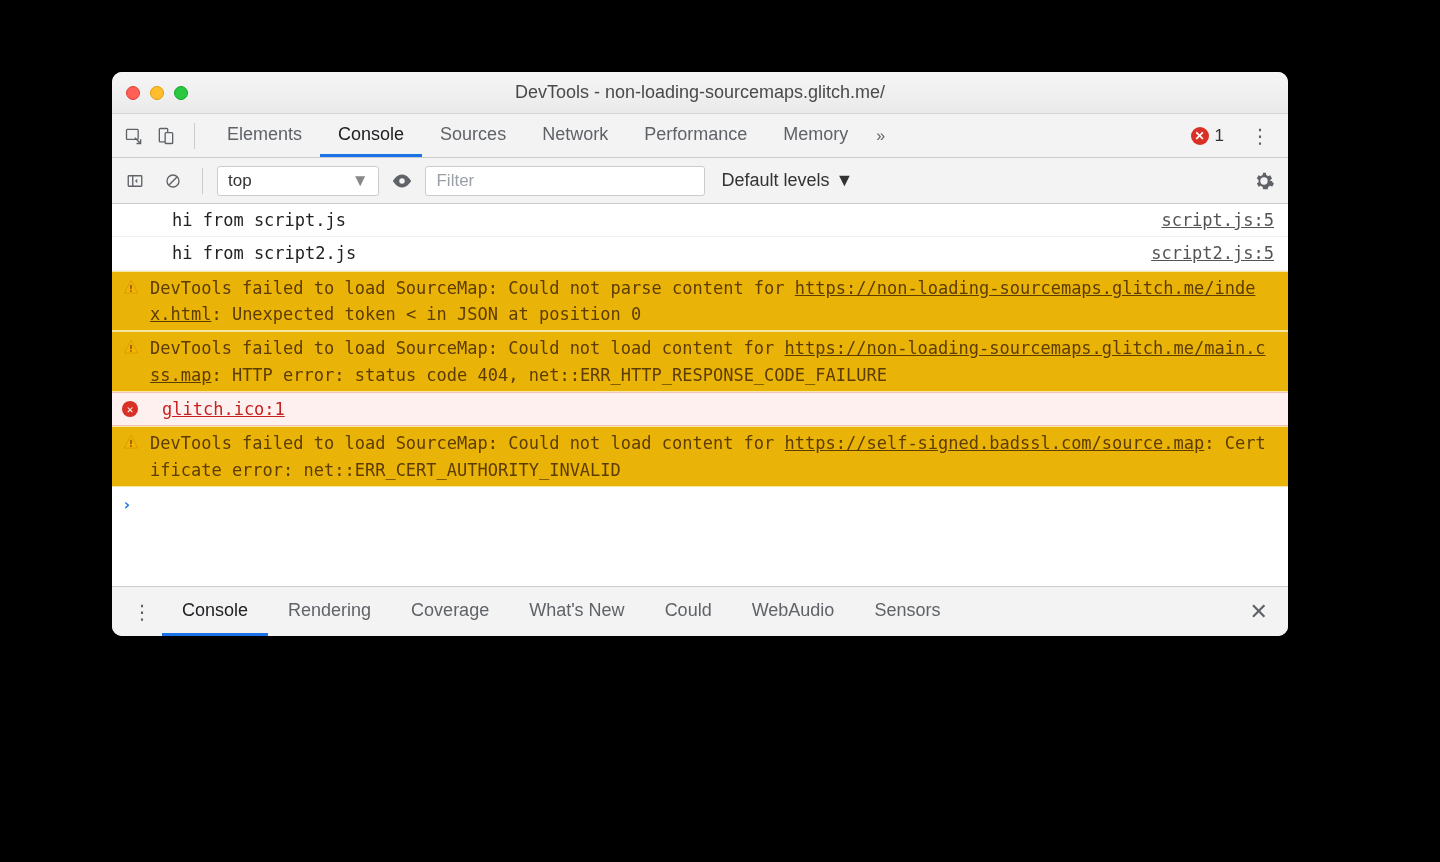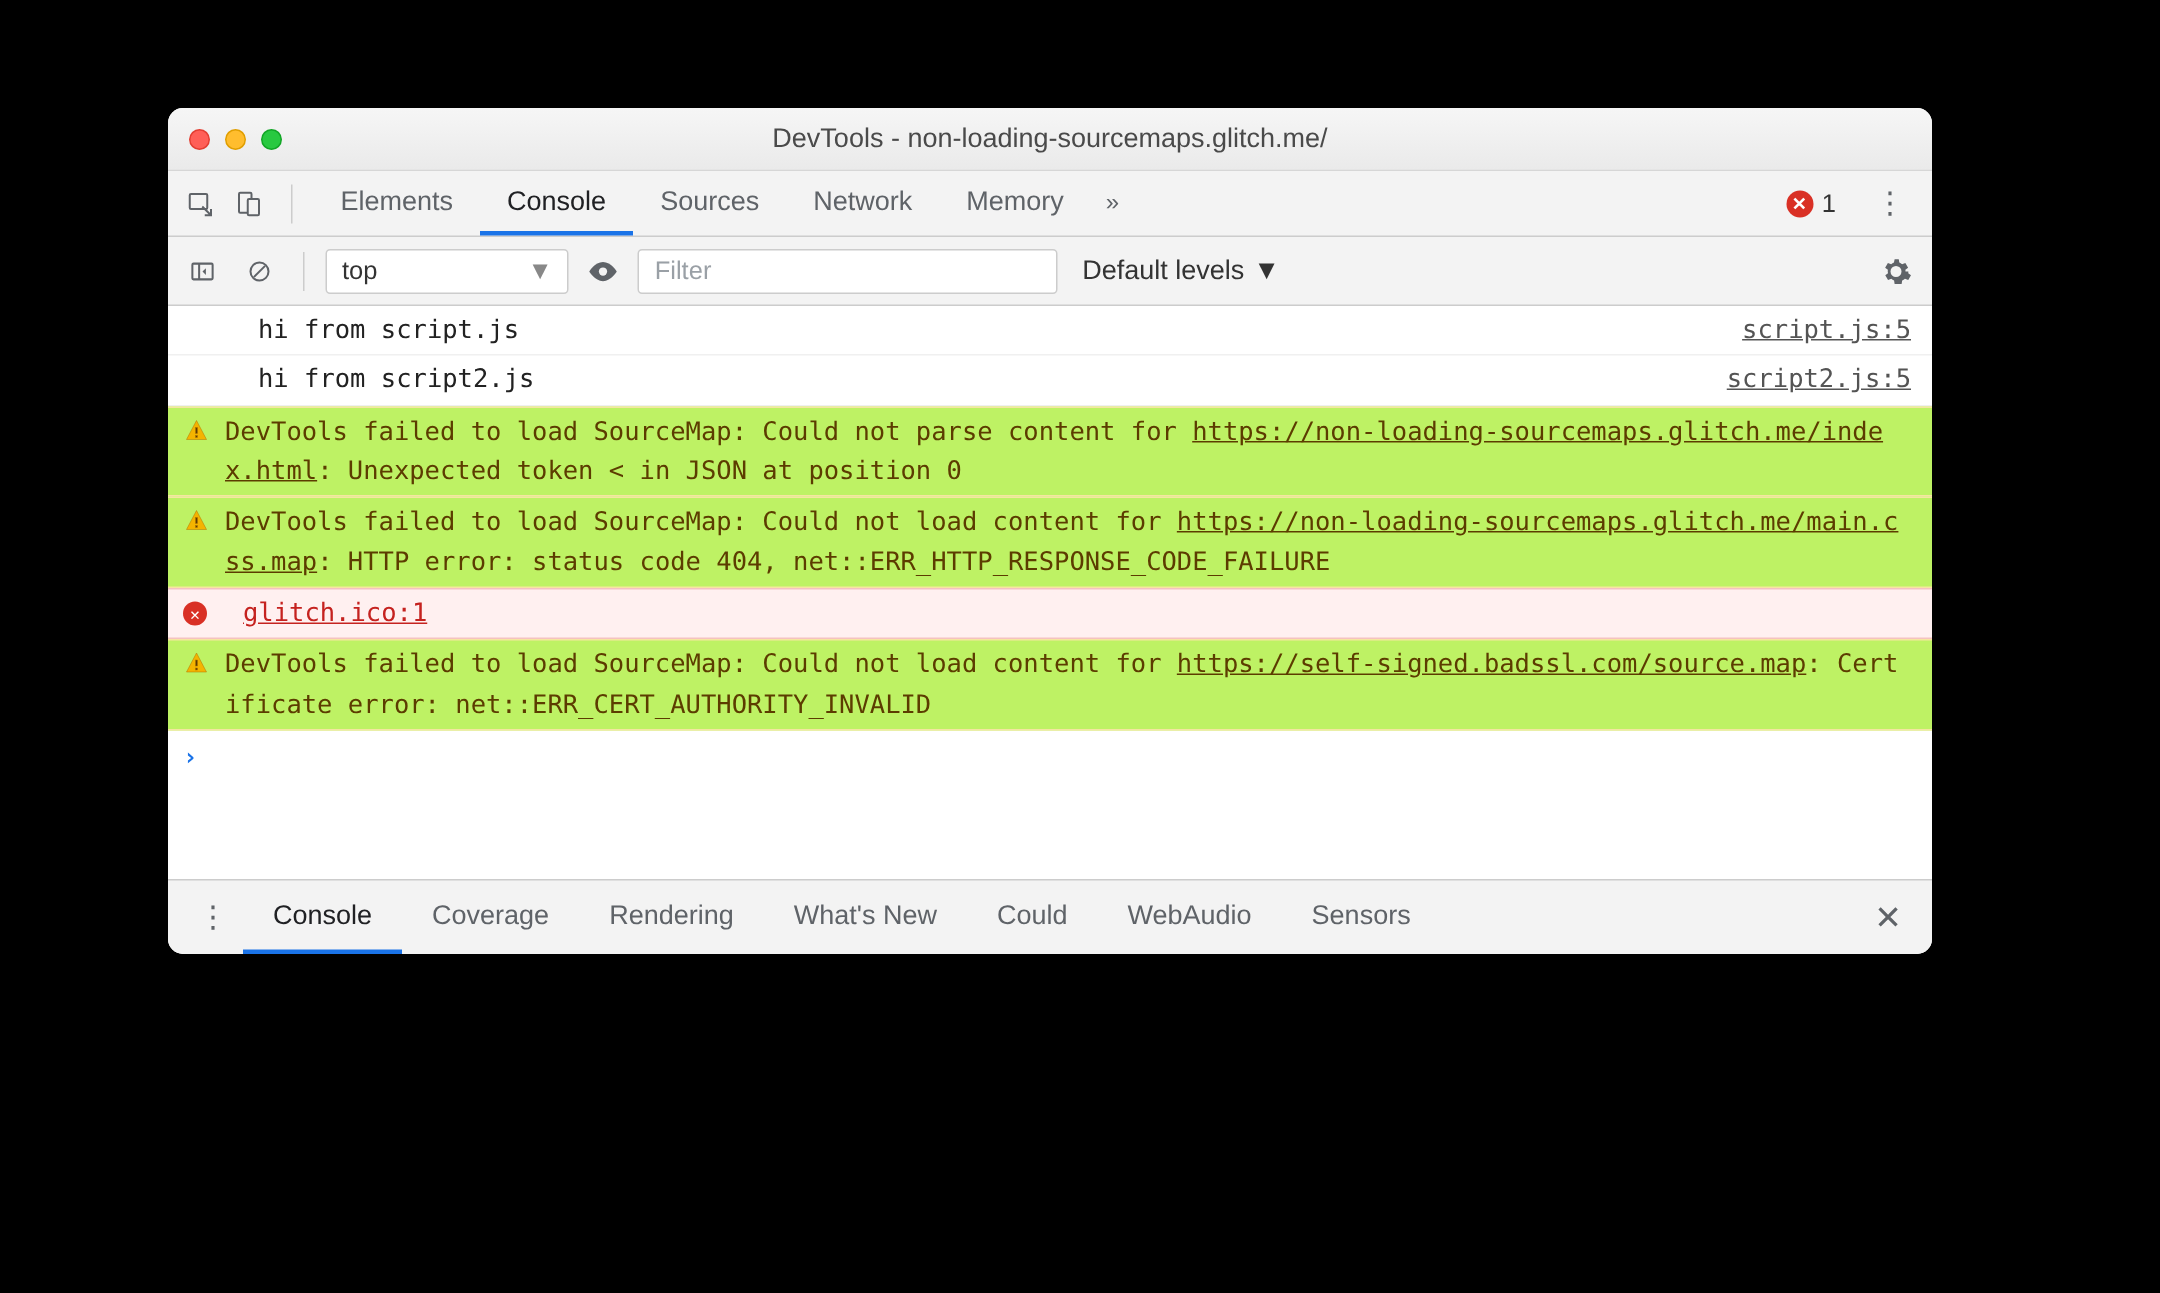--- a/index.html
+++ b/index.html
@@ -52,21 +52,21 @@
   .eye{width:30px;height:30px;display:flex;align-items:center;justify-content:center;cursor:pointer;}
   .eye svg{width:22px;height:22px;fill:#5f6368;}
   .filter-input{flex:0 0 280px;height:30px;border:1px solid #ccc;background:#fff;border-radius:3px;padding:0 10px;font-size:17px;color:#333;outline:none;}
   .filter-input::placeholder{color:#9aa0a6;}
   .levels{display:flex;align-items:center;font-size:18px;color:#333;gap:6px;cursor:pointer;padding:0 8px;}
   .gear{width:32px;height:32px;display:flex;align-items:center;justify-content:center;cursor:pointer;color:#5f6368;}
   .gear svg{width:22px;height:22px;fill:#5f6368;}
   
   .messages{flex:1;overflow:auto;background:#fff;font-family:Menlo,Consolas,monospace;font-size:17px;line-height:1.55;}
   .msg{display:flex;align-items:flex-start;padding:3px 14px 3px 10px;border-bottom:1px solid #f0f0f0;gap:8px;}
-  .msg.warn{background:#bef264;border-top:1px solid #f5e6a0;border-bottom:1px solid #f5e6a0;color:#5c3c00;}
+  .msg.warn{background:#eab308;border-top:1px solid #f5e6a0;border-bottom:1px solid #f5e6a0;color:#5c3c00;}
   .msg.error{background:#fff0f0;border-top:1px solid #f5c2c0;border-bottom:1px solid #f5c2c0;color:#c5221f;}
   .mi{width:18px;flex-shrink:0;margin-top:4px;display:flex;align-items:center;justify-content:center;}
   .mi.warnico{color:#e37400;}
   .mi.warnico svg{width:16px;height:16px;fill:#f4b400;stroke:#b07000;stroke-width:0.5;}
   .mi.errico{width:16px;height:16px;border-radius:50%;background:#d93025;color:#fff;font-size:11px;font-weight:bold;display:flex;align-items:center;justify-content:center;margin-top:5px;}
   .mtxt{flex:1;word-break:break-all;color:inherit;padding-left:2px;}
   .msrc{flex-shrink:0;text-decoration:underline;color:#888;padding-left:16px;}
   .msg.log .mtxt{color:#222;}
   .msg.log .msrc{color:#545454;}
   .msg.error .msrc{color:#c5221f;}
@@ -107,20 +107,21 @@
           <rect x="4" y="3" width="10" height="16" rx="1"></rect>
           <rect x="11" y="8" width="9" height="13" rx="1" fill="#f3f3f3"></rect>
         </svg>
     </span>
     <div class="tabsep"></div>
     <div class="tab-list">
       <div class="tab">Elements</div>
       <div class="tab active">Console</div>
       <div class="tab">Sources</div>
       <div class="tab">Network</div>
+      <div class="tab">Performance</div>
       <div class="tab">Memory</div>
     </div>
     <span class="chev">»</span>
     <div class="spacer"></div>
     <div class="err-badge">
       <span class="ei">✕</span>
       <span>1</span>
     </div>
     <span class="kebab">⋮</span>
   </div>
@@ -209,22 +210,22 @@
       <span class="mtxt"><span>DevTools failed to load SourceMap: Could not load content for </span><a class="inl">https://self-signed.badssl.com/source.map</a><span>: Certificate error: net::ERR_CERT_AUTHORITY_INVALID</span></span>
     </div>
     <div class="promptline">
       <span class="pchev">›</span>
     </div>
   </div>
 
   <div class="drawer">
     <span class="kebab">⋮</span>
     <div class="dtab active">Console</div>
+    <div class="dtab">Rendering</div>
     <div class="dtab">Coverage</div>
-    <div class="dtab">Rendering</div>
     <div class="dtab">What's New</div>
     <div class="dtab">Could</div>
     <div class="dtab">WebAudio</div>
     <div class="dtab">Sensors</div>
     <div class="spacer"></div>
     <span class="closex">✕</span>
   </div>
 
 </div>
 

